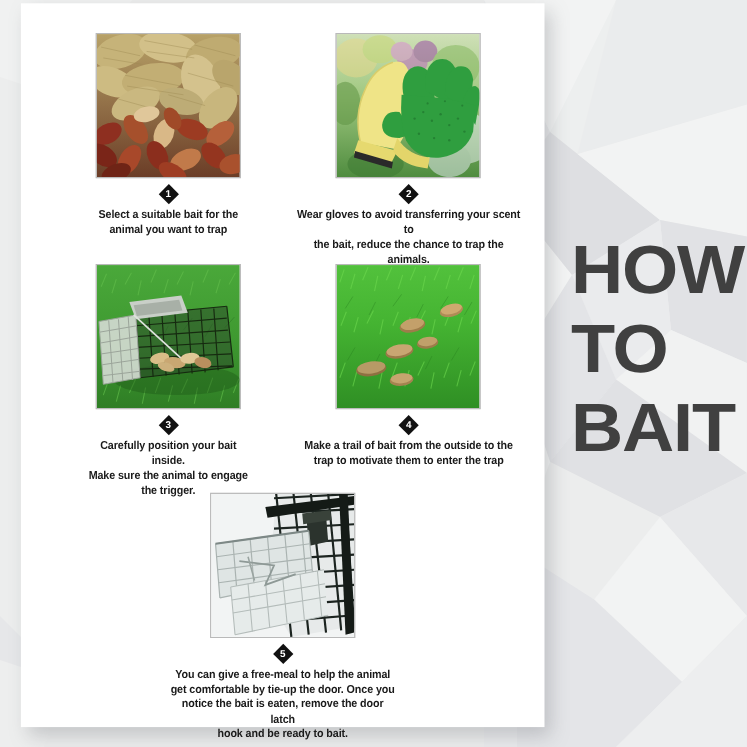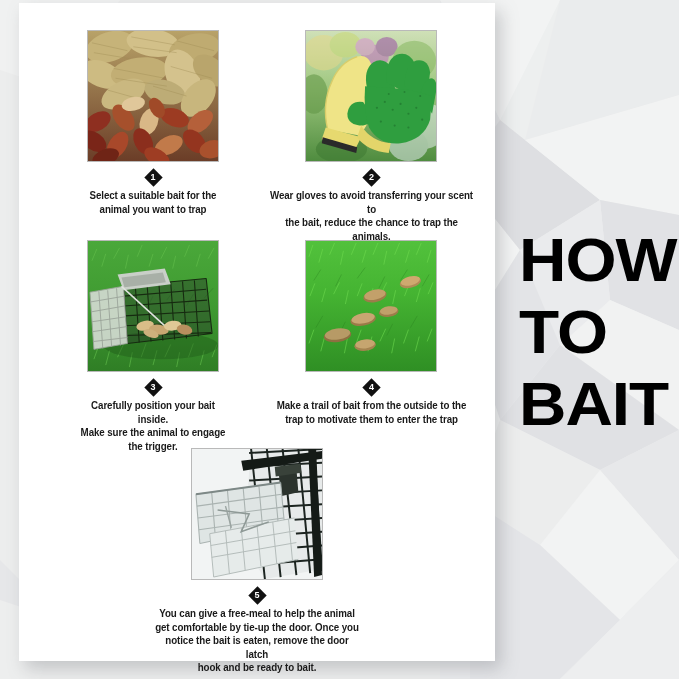--- a/index.html
+++ b/index.html
@@ -90,23 +90,23 @@
   .s3 { left:50px;  top:237px; width:168px; }
   .s3 .thumb { margin-left:18px; }
   .s4 { left:240px; top:237px; width:225px; }
   .s4 .thumb { margin-left:46px; }
   .s5 { left:128px; top:445px; width:220px; }
   .s5 .thumb { margin-left:44px; }
 
   
   .title-block {
     position:absolute;
-    left:519px; top:224px;
+    left:519px; top:210px;
     z-index:3;
-    color:#000000;
+    color:#404040;
   }
   .title-line {
     font-family:"Liberation Sans", sans-serif;
     font-weight:bold;
     font-size:62px;
     line-height:72px;
     letter-spacing:-1px;
     transform:scaleX(1.06);
     transform-origin:left center;
     white-space:nowrap;

